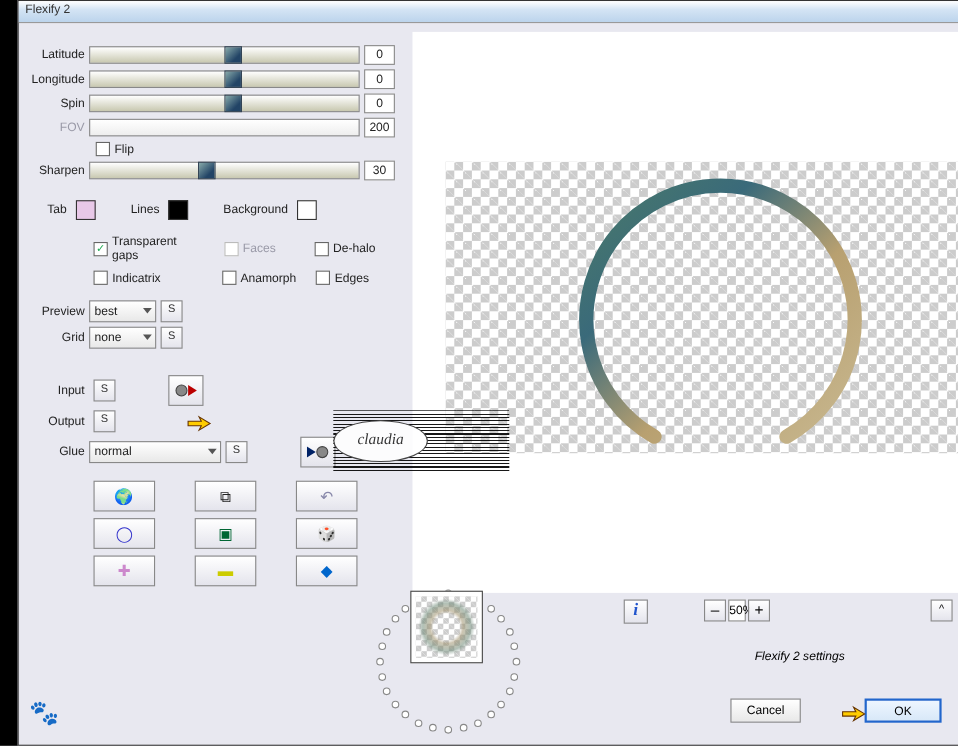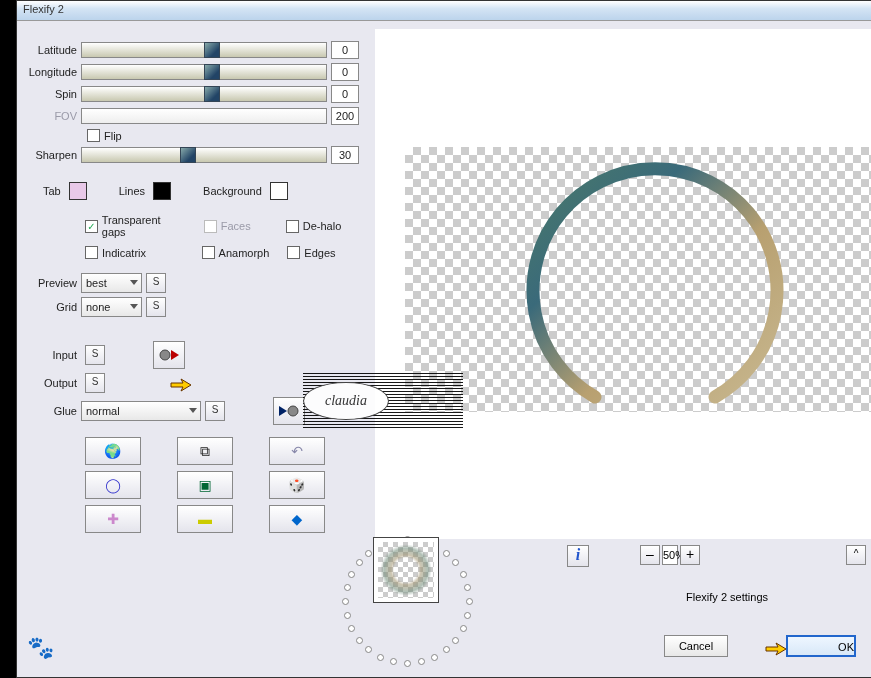--- a/index.html
+++ b/index.html
@@ -156,34 +156,33 @@
     width:16px; height:20px; border:1px solid #888;
     background:#fff; font-size:11px; text-align:center; line-height:18px;
   }
   .collapse-btn {
     position:absolute; right:12px; top:14px;
     width:20px; height:20px; border:1px solid #888;
     background:linear-gradient(#fff,#e4e4ec);
     font-size:10px; text-align:center; line-height:16px;
   }
   .settings-label {
-    position:absolute; right:110px; top:60px; font-size:11px;
+    position:absolute; right:110px; top:60px; font-size:11px;font-style:italic;
   }
   .dlg-btn {
     position:absolute; bottom:14px;
     height:22px; width:64px;
     border:1px solid #888; background:linear-gradient(#fff,#e8e8e8);
     font-size:11px; text-align:center; line-height:20px;
   }
   .cancel-btn { right:150px; }
   .ok-btn {
     right:22px; width:70px;
     border:2px solid #2266cc;
     background:linear-gradient(#eef6ff,#d8e8f8);
-    text-align:right;
   }
   .hand-cursor {
     position:absolute; width:26px; height:20px;
     pointer-events:none;
   }
   .hand-cursor svg { width:100%; height:100%; }
   .rec-play { display:flex; gap:2px; align-items:center; margin-left:48px; }
   .watermark {
     position:absolute; left:286px; top:352px; width:160px; height:56px;
     background: repeating-linear-gradient(#000 0 1px, transparent 1px 3px);

